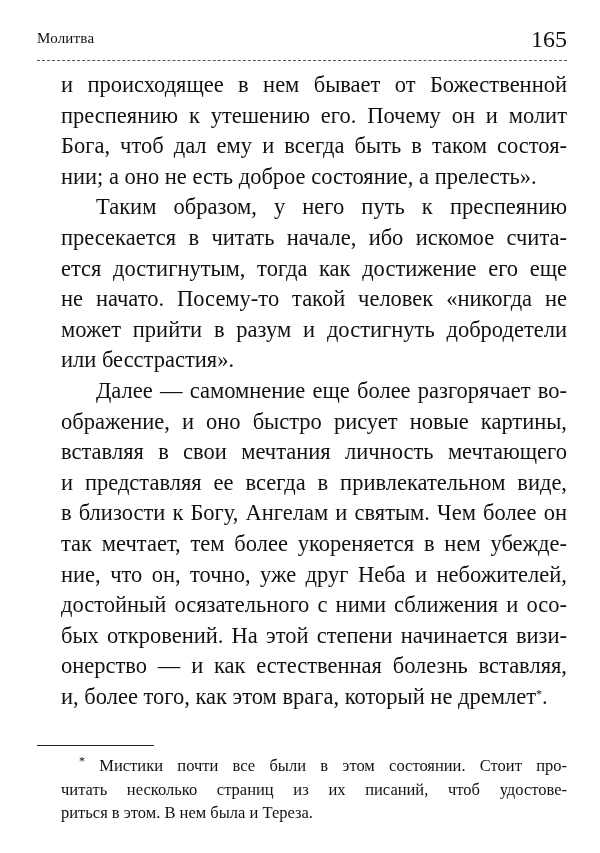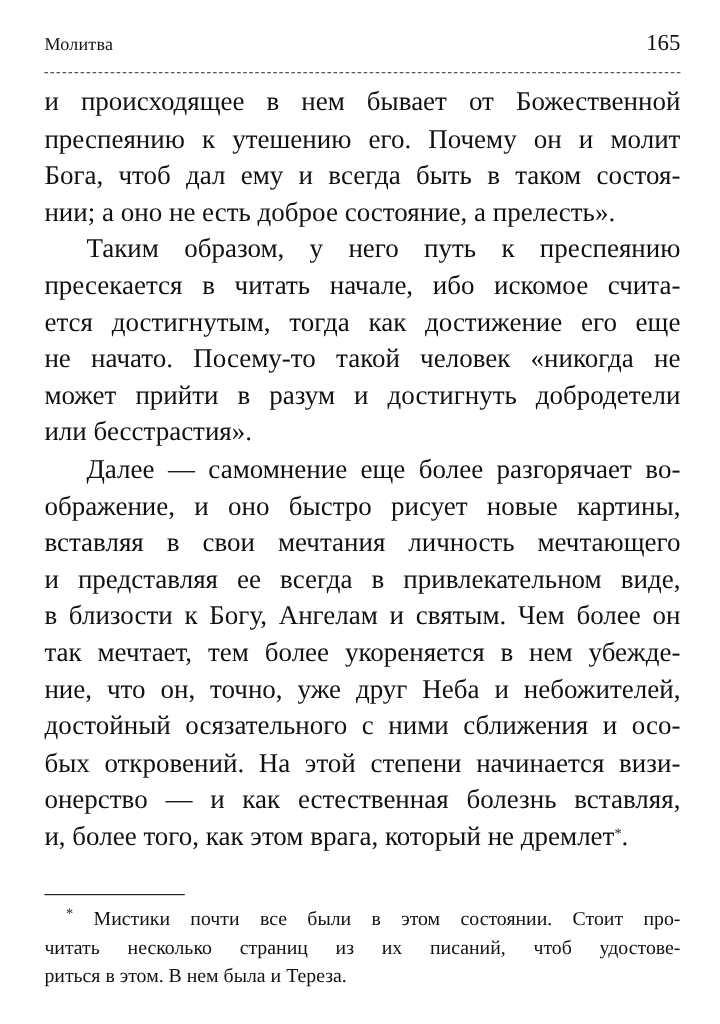--- a/index.html
+++ b/index.html
@@ -32,21 +32,21 @@
       position: absolute;
       left: 0;
       top: 4px;
       font-size: 15px;
       letter-spacing: 0.2px;
     }
     .running-head .folio {
       position: absolute;
       right: 0;
       top: 0;
-      font-size: 19px;
+      font-size: 24px;
     }
     .head-rule {
       position: absolute;
       top: 60px;
       left: 0;
       width: 530px;
       height: 0;
       border-top: 1px dashed #555;
     }
     .body-text {
@@ -56,20 +56,21 @@
       width: 530px;
       font-size: 22.5px;
       line-height: 30.6px;
     }
     .line {
       display: block;
       white-space: nowrap;
       text-align: justify;
       text-align-last: justify;
       height: 30.6px;
+      margin-left: 24px;
     }
     .line.last {
       text-align-last: left;
     }
     .line.indent {
       padding-left: 35px;
     }
     .fn-rule {
       position: absolute;
       top: 745px;

